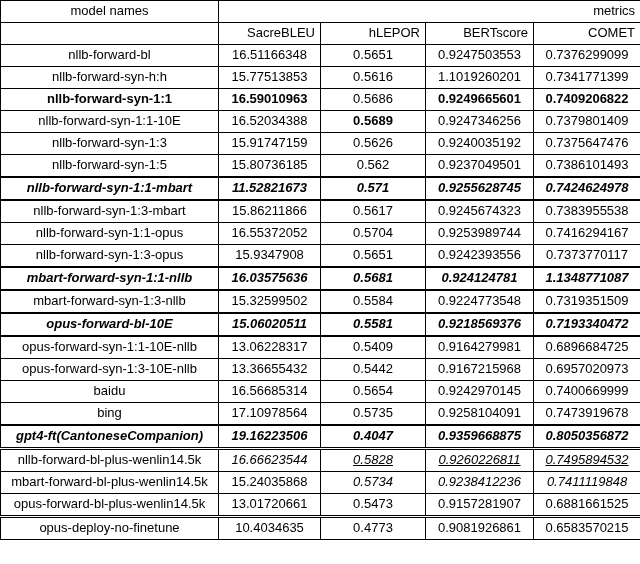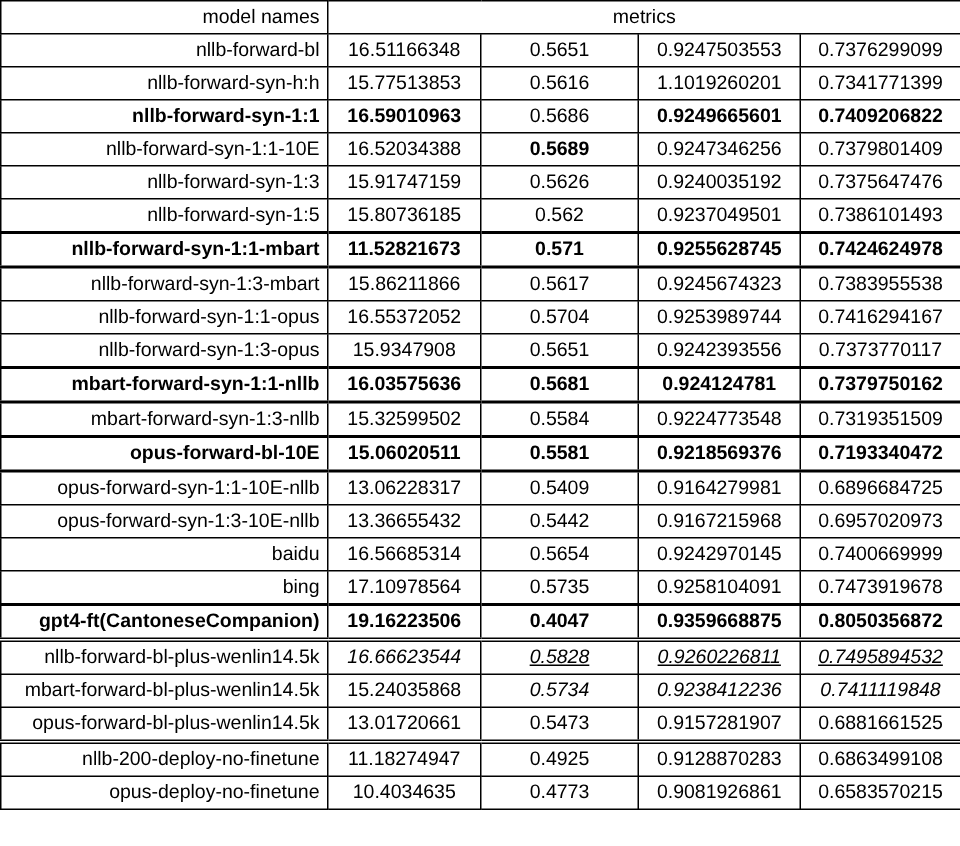--- a/index.html
+++ b/index.html
@@ -21,31 +21,32 @@
     border: 1px solid #000000;
     padding: 1px 5px;
     height: 19px;
     line-height: 1.25;
     overflow: hidden;
     white-space: nowrap;
     vertical-align: middle;
   }
   th {
     font-weight: normal;
+    text-align: right;
+  }
+  th.model-header, td.model {
     text-align: center;
-  }
-  th.model-header, td.model {
-    text-align: right;
   }
   td.val {
     text-align: center;
   }
   tr.thick > td {
     border-top-width: 2px;
     border-bottom-width: 2px;
+    font-style: italic;
   }
   tr.section-end > td {
     border-bottom: 3px double #000000;
   }
   .s-b { font-weight: bold; }
   .s-i { font-style: italic; }
   .s-iu { font-style: italic; text-decoration: underline; }
 </style>
 </head>
 <body>
@@ -56,20 +57,27 @@
     <col style="width:102px">
     <col style="width:105px">
     <col style="width:108px">
     <col style="width:107px">
   </colgroup>
   <thead>
     <tr>
       <th class="model-header">model names</th>
       <th colspan="4">metrics</th>
     </tr>
+    <tr>
+      <th class="model-header"></th>
+      <th>SacreBLEU</th>
+      <th>hLEPOR</th>
+      <th>BERTscore</th>
+      <th>COMET</th>
+    </tr>
   </thead>
   <tbody>
       <tr>
         <td class="model">nllb-forward-bl</td>
         <td class="val">16.51166348</td>
         <td class="val">0.5651</td>
         <td class="val">0.9247503553</td>
         <td class="val">0.7376299099</td>
       </tr>
       <tr>
@@ -133,21 +141,21 @@
         <td class="val">15.9347908</td>
         <td class="val">0.5651</td>
         <td class="val">0.9242393556</td>
         <td class="val">0.7373770117</td>
       </tr>
       <tr class="thick">
         <td class="model s-b">mbart-forward-syn-1:1-nllb</td>
         <td class="val s-b">16.03575636</td>
         <td class="val s-b">0.5681</td>
         <td class="val s-b">0.924124781</td>
-        <td class="val s-b">0.7379750162</td>
+        <td class="val s-b">1.1348771087</td>
       </tr>
       <tr>
         <td class="model">mbart-forward-syn-1:3-nllb</td>
         <td class="val">15.32599502</td>
         <td class="val">0.5584</td>
         <td class="val">0.9224773548</td>
         <td class="val">0.7319351509</td>
       </tr>
       <tr class="thick">
         <td class="model s-b">opus-forward-bl-10E</td>
@@ -206,27 +214,20 @@
         <td class="val s-i">0.7411119848</td>
       </tr>
       <tr class="section-end">
         <td class="model">opus-forward-bl-plus-wenlin14.5k</td>
         <td class="val">13.01720661</td>
         <td class="val">0.5473</td>
         <td class="val">0.9157281907</td>
         <td class="val">0.6881661525</td>
       </tr>
       <tr>
-        <td class="model">nllb-200-deploy-no-finetune</td>
-        <td class="val">11.18274947</td>
-        <td class="val">0.4925</td>
-        <td class="val">0.9128870283</td>
-        <td class="val">0.6863499108</td>
-      </tr>
-      <tr>
         <td class="model">opus-deploy-no-finetune</td>
         <td class="val">10.4034635</td>
         <td class="val">0.4773</td>
         <td class="val">0.9081926861</td>
         <td class="val">0.6583570215</td>
       </tr>
     </tbody>
 </table>
 
 </body></html>

